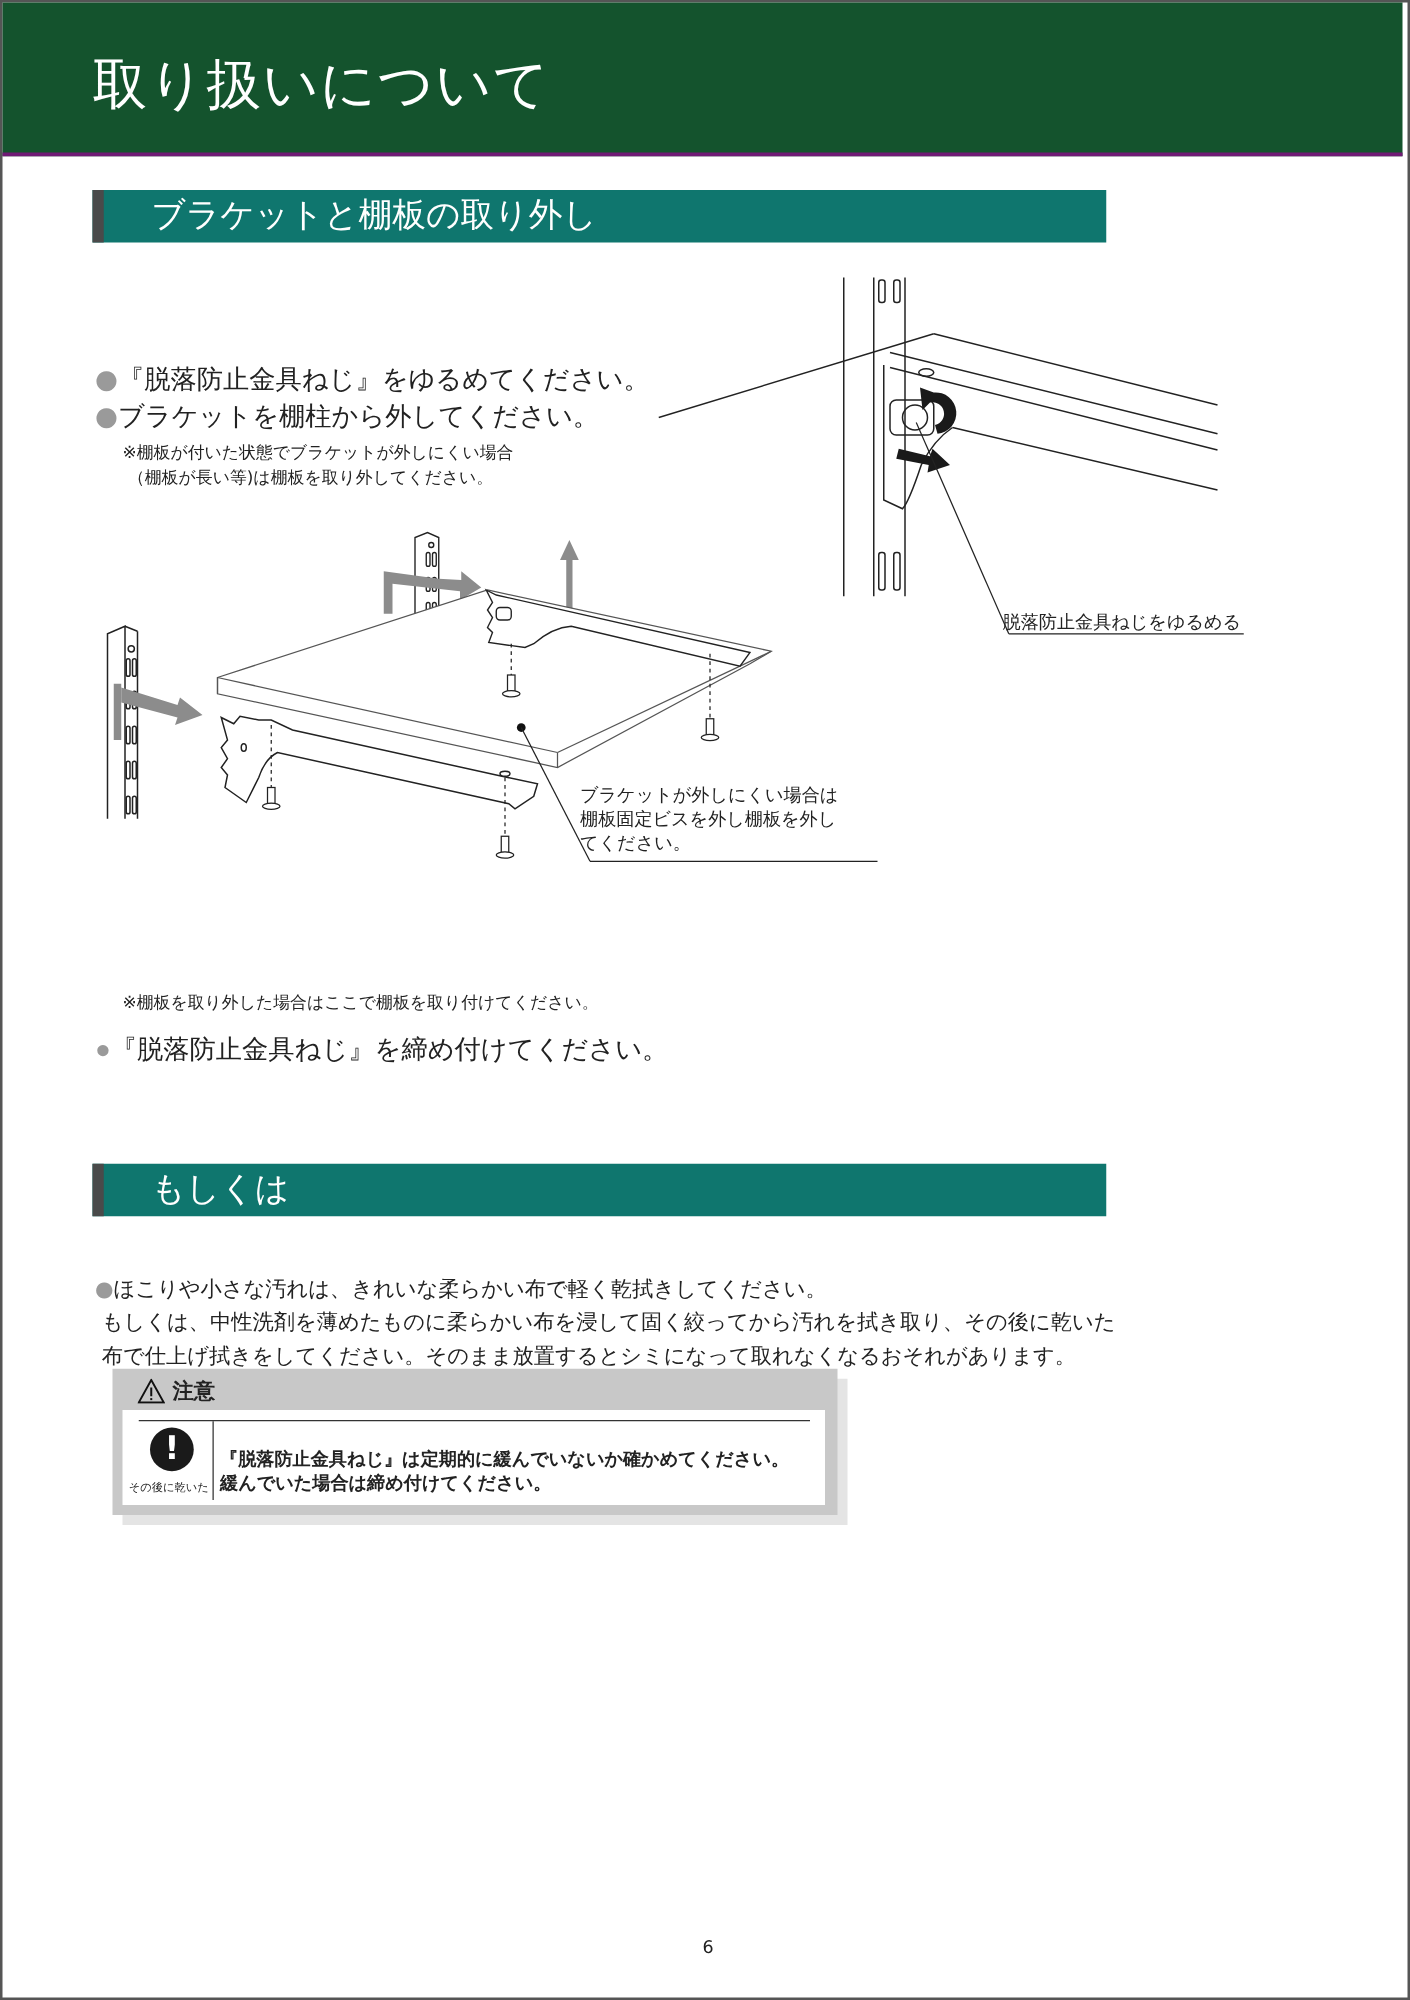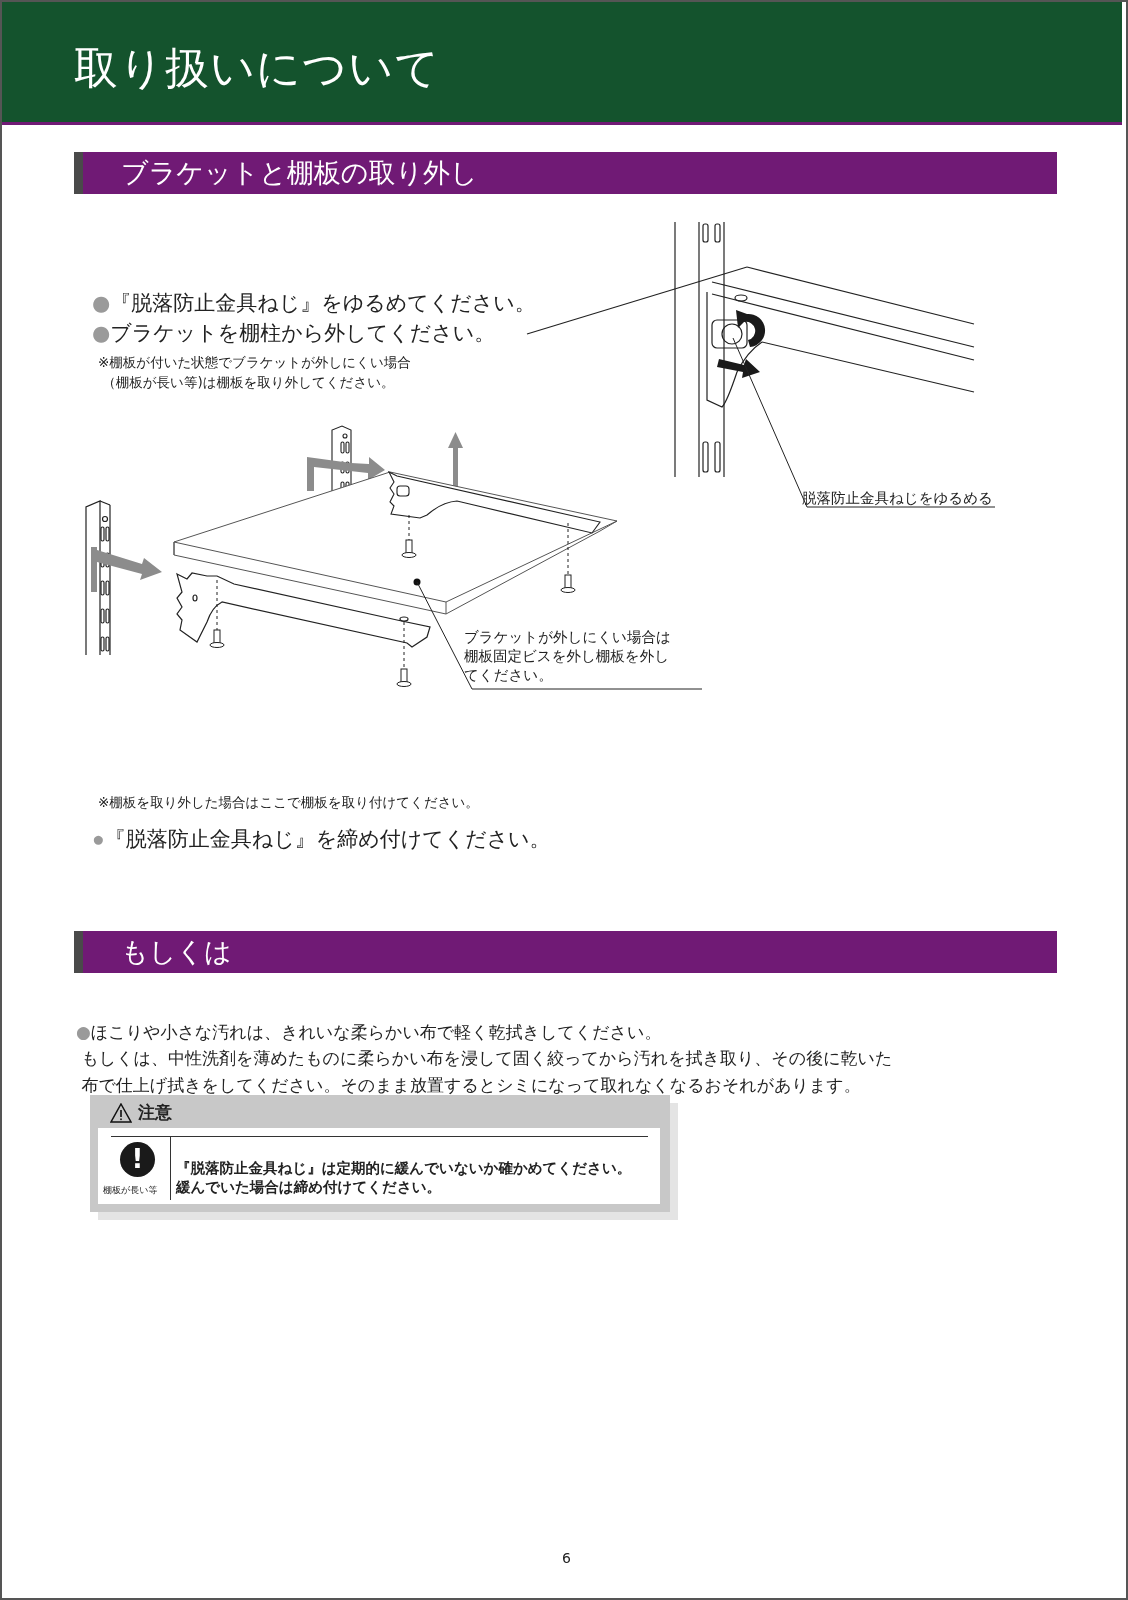--- a/index.html
+++ b/index.html
@@ -4,24 +4,24 @@
 <style>
   html, body { margin: 0; padding: 0; background: #fff; }
   body { width: 1128px; height: 1600px; position: relative; overflow: hidden;
          font-family: "DejaVu Sans", "Liberation Sans", sans-serif; color: #222; }
   .page { position: absolute; left: 0; top: 0; width: 1124px; height: 1596px;
           border: 2px solid #555; box-sizing: content-box; }
   .header-bar { position: absolute; left: 0; top: 0; width: 1120px; height: 120px;
                 background: #14532d; border-bottom: 3px solid #701a75; }
   .header-title { position: absolute; left: 72px; top: 44px; font-size: 44px; color: #fff;
                   letter-spacing: 1px; line-height: 1; }
-  .section-bar { position: absolute; left: 72px; width: 983px; height: 42px; background: #701a75;
+  .section-bar { position: absolute; left: 72px; width: 811px; height: 42px; background: #0f766e;
                  border-left: 9px solid #4a4a4a; box-sizing: border-box; }
   .section-title { position: absolute; left: 38px; top: 5px; font-size: 27px; color: #fff; line-height: 1.2; }
-  .bullet { position: absolute; font-size: 21px; line-height: 1.25; color: #222; white-space: nowrap; margin-left: 16px; }
+  .bullet { position: absolute; font-size: 21px; line-height: 1.25; color: #222; white-space: nowrap; }
   .bullet .dot { color: #9a9a9a; }
   .note { position: absolute; font-size: 13.5px; line-height: 1.45; color: #222; white-space: pre; }
   .para { position: absolute; font-size: 17px; line-height: 1.55; color: #222; white-space: pre; margin-top: 29px; }
   .callout { position: absolute; font-size: 14.5px; line-height: 1.3; color: #222; white-space: pre; }
   .caution { position: absolute; left: 72px; top: 1093px; width: 580px; height: 117px;
              background: #c8c8c8; box-shadow: 8px 8px 0 #e4e4e4; margin-left: 16px; }
   .caution-head { position: absolute; left: 20px; top: 6px; font-size: 17px; font-weight: bold; color: #222; display:flex; align-items:center; gap:6px; }
   .caution-body { position: absolute; left: 8px; top: 33px; width: 562px; height: 76px; background: #fff; }
   .caution-rule { position: absolute; left: 13px; top: 8px; width: 537px; height: 1px; background: #333; }
   .caution-vrule { position: absolute; left: 72px; top: 9px; width: 1px; height: 63px; background: #333; }
@@ -187,20 +187,20 @@
         <polygon points="11,1 21,19 1,19" fill="none" stroke="#111" stroke-width="1.5"></polygon>
         <rect x="10.2" y="7" width="1.6" height="7" fill="#111"></rect>
         <rect x="10.2" y="15.5" width="1.6" height="1.6" fill="#111"></rect>
       </svg>
       <span>注意</span>
     </div>
     <div class="caution-body">
       <div class="caution-rule"></div>
       <div class="caution-vrule"></div>
       <div class="caution-icon">!</div>
-      <div class="caution-icon-label">棚板が長い等</div>
+      <div class="caution-icon-label">その後に乾いた</div>
       <div class="caution-text">『脱落防止金具ねじ』は定期的に緩んでいないか確かめてください。
 緩んでいた場合は締め付けてください。</div>
     </div>
   </div>
 
   <div class="page-number">6</div>
 </div>
 
 </body></html>

